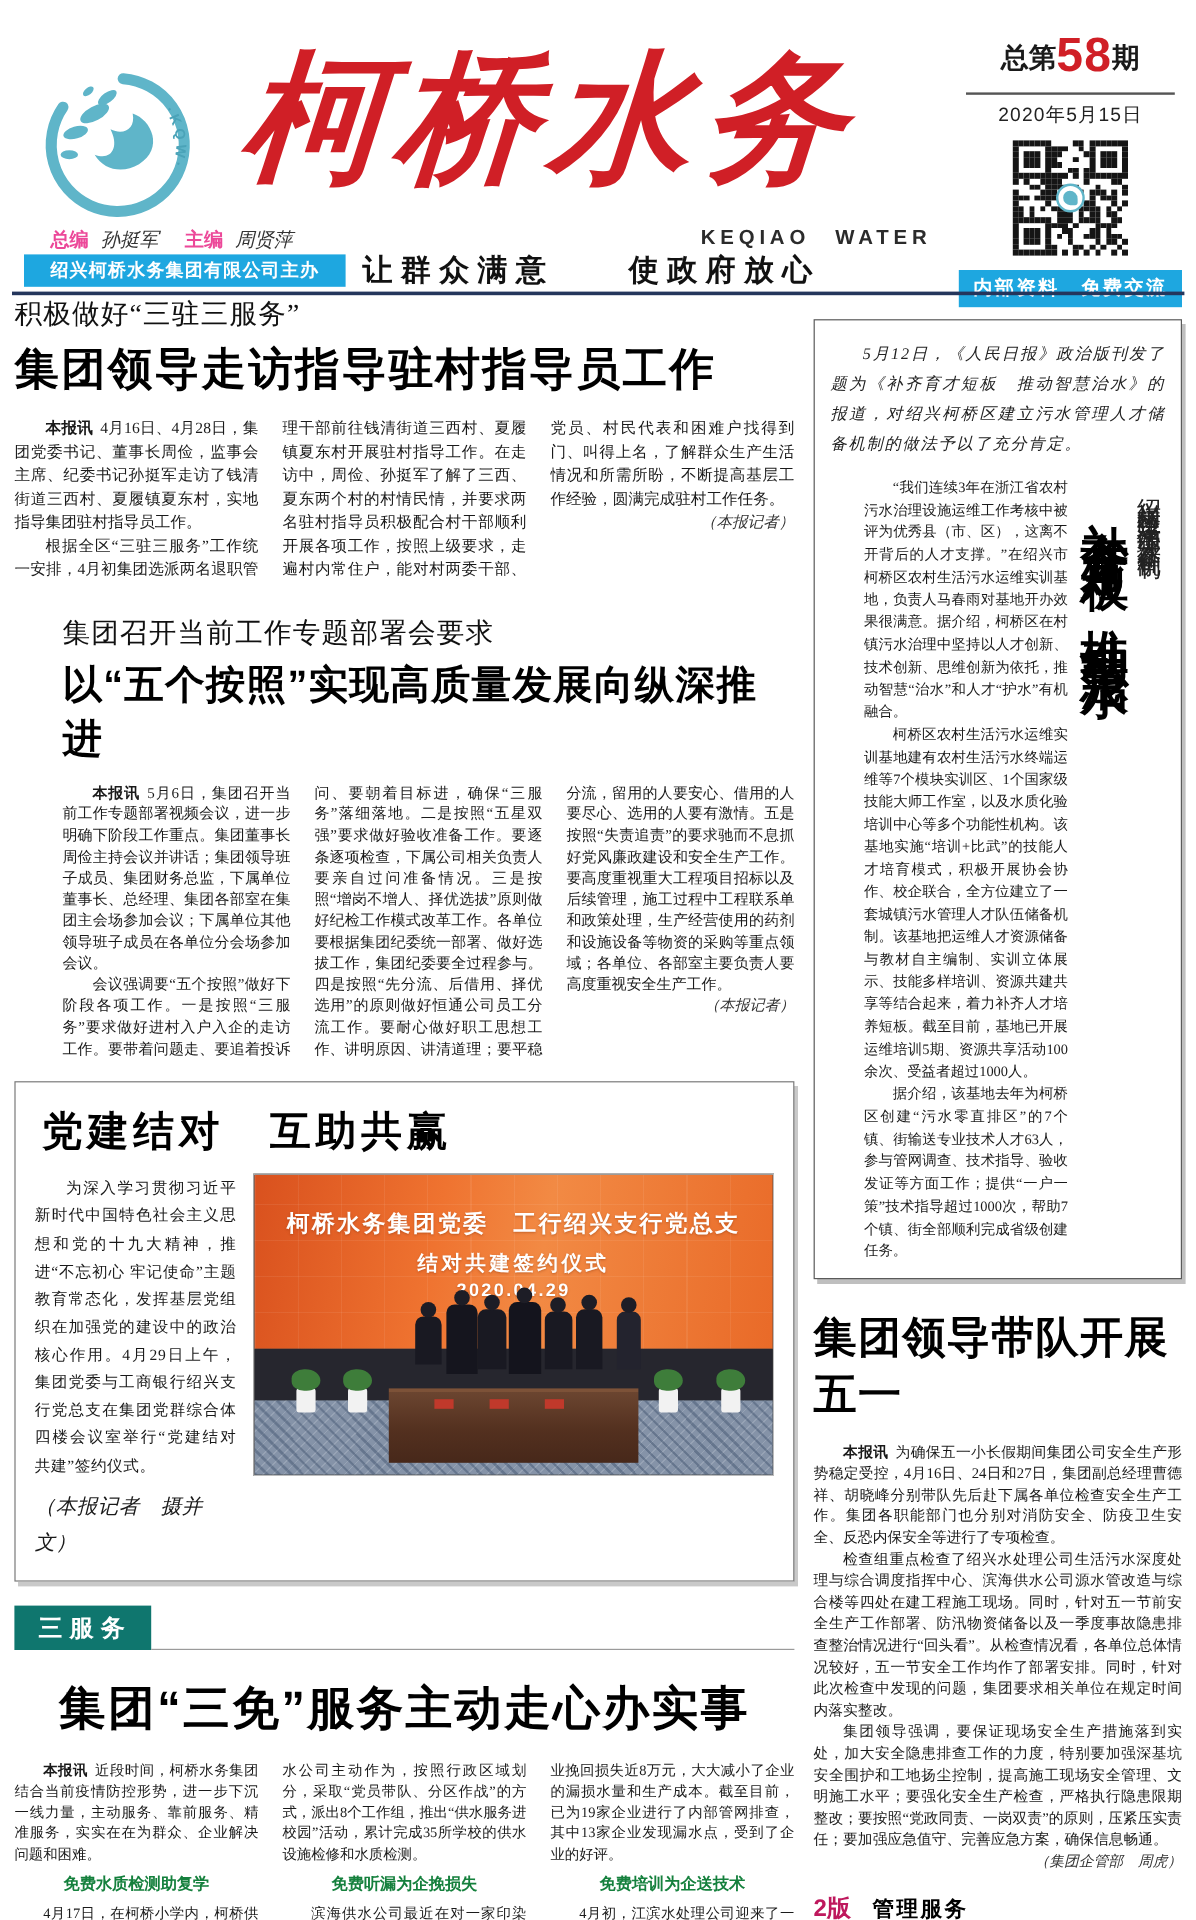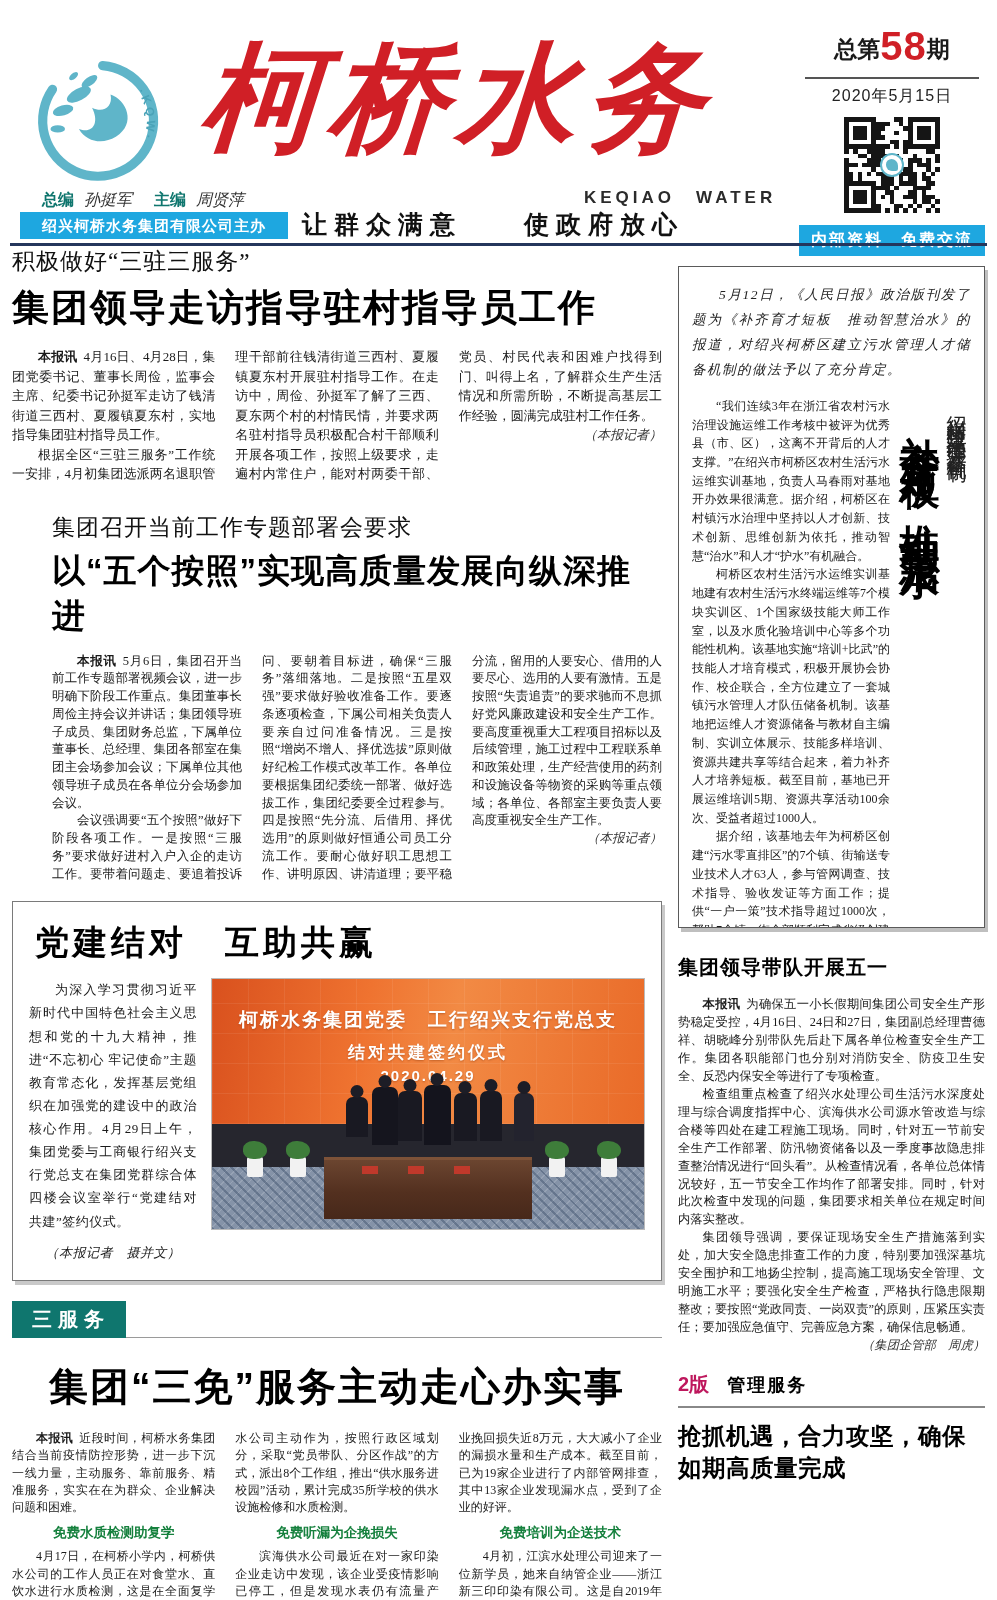--- a/index.html
+++ b/index.html
@@ -16,21 +16,21 @@
     position:absolute; left:168px; top:18px; width:580px; height:165px;
     font-family:"DejaVu Serif","Liberation Serif",serif; font-weight:bold; font-style:italic;
     font-size:118px; line-height:160px; color:#d01f26; letter-spacing:10px;
     text-align:center; transform:skewX(-4deg); white-space:nowrap;
   }
   .masthead-en {
     position:absolute; left:584px; top:186px; font-family:"Liberation Sans",sans-serif;
     font-size:17px; letter-spacing:4px; color:#2b2b2b; font-weight:bold;
   }
   .staff { position:absolute; left:42px; top:190px; font-size:16px; white-space:nowrap; }
-  .staff .role { font-family:"Liberation Sans",sans-serif; font-weight:bold; color:#0f766e; margin-right:10px; }
+  .staff .role { font-family:"Liberation Sans",sans-serif; font-weight:bold; color:#ec4899; margin-right:10px; }
   .staff .name { font-style:italic; color:#333; margin-right:22px; }
   .issue-panel { position:absolute; right:12px; top:24px; width:186px; text-align:center; }
   .issue-line { font-family:"Liberation Sans",sans-serif; color:#1a1a1a; font-weight:bold; font-size:23px; white-space:nowrap; }
   .issue-line .no { color:#d01f26; font-size:40px; vertical-align:-3px; letter-spacing:1px; }
   .issue-rule { height:2px; background:#555; margin:8px 6px 7px; }
   .issue-date { font-family:"Liberation Sans",sans-serif; font-size:16px; color:#222; letter-spacing:1px; }
   .qr-wrap { position:relative; width:96px; height:96px; margin:10px auto 0; }
   .qr { position:absolute; inset:0; display:grid; grid-template-columns:repeat(21,1fr); grid-template-rows:repeat(21,1fr); background:#fff; }
   .qr i { display:block; }
   .qr i.on { background:#151515; }
@@ -67,21 +67,21 @@
   .art-visit .cols { column-count:3; column-gap:20px; font-size:13px; line-height:1.5; }
   .art-meeting { margin-top:28px;margin-left:40px; }
   .art-meeting .headline { font-size:33px; letter-spacing:1px; margin-bottom:14px; }
   .art-meeting .cols { column-count:3; column-gap:20px; font-size:12.5px; line-height:1.42; }
 
   
   .party-box { margin-top:18px; border:1px solid #7a7a7a; box-shadow:3px 4px 0 #c9c9c9; padding:14px 16px 16px; }
   .party-box .headline { font-size:34px; letter-spacing:4px; margin:4px 0 12px 6px; }
   .party-flex { display:flex; gap:14px; }
   .party-text { width:168px; font-size:13px; line-height:1.78; letter-spacing:0.5px; text-align:justify; }
-  .party-text .credit-line { font-style:italic; text-align:center; margin-top:8px; font-size:13px; }
+  .party-text .credit-line { font-style:italic; text-align:left; margin-top:8px; font-size:17px; }
   .photo { position:relative; flex:1; height:252px; border:1px solid #bbb; overflow:hidden; background:#222; }
   .ph-screen { position:absolute; left:0; top:0; right:0; height:58%;
     background:linear-gradient(100deg,#d9511e 0%,#ef7330 35%,#f28a44 55%,#e96a28 100%);
   }
   .ph-screen::after { content:""; position:absolute; inset:0;
     background:repeating-linear-gradient(90deg,rgba(255,255,255,.07) 0 1px,transparent 1px 36px),
                repeating-linear-gradient(0deg,rgba(255,255,255,.07) 0 1px,transparent 1px 30px); }
   .ph-line { position:absolute; width:100%; text-align:center; color:#fff; font-family:"Liberation Sans",sans-serif; font-weight:bold; white-space:nowrap; text-shadow:0 1px 2px rgba(120,40,0,.4); z-index:2; }
   .ph-line1 { top:28px; font-size:19px; letter-spacing:2px; }
   .ph-line2 { top:62px; font-size:17px; letter-spacing:3px; }
@@ -110,31 +110,31 @@
   
   .service { margin-top:20px; }
   .badge-row { display:flex; align-items:flex-end; }
   .badge { background:#0f766e; color:#fff; font-family:"Liberation Sans",sans-serif; font-size:20px; font-weight:bold; letter-spacing:6px; padding:5px 16px 5px 20px; }
   .badge-rule { flex:1; border-bottom:1px solid #9a9a9a; }
   .service .headline { font-size:39px; letter-spacing:2px; text-align:center; margin:22px 0 16px; }
   .service .cols { column-count:3; column-gap:20px; column-fill:auto; height:305px; overflow:hidden; font-size:12px; line-height:1.45; }
   .service h4 { font-family:"Liberation Sans",sans-serif; font-size:13.5px; text-align:center; margin:6px 0; color:#15803d; }
 
   
-  .talent-box { margin-top:20px; border:1px solid #5a5a5a; box-shadow:3px 4px 0 #bfbfbf; padding:16px 13px 12px; height:662px; overflow:hidden; }
+  .talent-box { margin-top:20px; border:1px solid #5a5a5a; box-shadow:3px 4px 0 #bfbfbf; padding:16px 13px 12px; height:800px; overflow:hidden; }
   .talent-intro { font-style:italic; font-size:13.5px; line-height:1.85; letter-spacing:1.5px; text-indent:2em; text-align:justify; color:#222; margin-bottom:14px; }
-  .talent-flex { display:flex; }
+  .talent-flex { display:flex;margin-left:28px; }
   .talent-body { flex:1; font-size:12px; line-height:1.56; }
   .talent-body p { text-indent:2em; text-align:justify; }
   .v-headline { writing-mode:vertical-rl; font-family:"Liberation Sans",sans-serif; font-weight:bold; font-size:40px; line-height:1.1; letter-spacing:7px; color:#000; margin:6px 2px 0 8px; height:540px; }
   .v-kicker { writing-mode:vertical-rl; font-size:20px; letter-spacing:3px; color:#222; margin-top:2px; height:545px; }
 
   
   .art-safety { margin-top:26px; }
-  .art-safety .headline { font-size:20px; line-height:1.3; letter-spacing:1px; margin-bottom:16px; }
+  .art-safety .headline { font-size:36px; line-height:1.3; letter-spacing:1px; margin-bottom:16px; }
   .art-safety .body { font-size:12.3px; line-height:1.46; }
   
   .index { margin-top:34px; }
   .idx-row { display:flex; align-items:baseline; gap:18px; font-family:"Liberation Sans",sans-serif; font-weight:bold; }
   .idx-page { color:#be185d; font-size:20px; }
   .idx-section { color:#000000; font-size:18px; letter-spacing:2px; }
   .idx-rule { border-bottom:2px solid #888; margin:8px 0 12px; }
   .idx-title { font-family:"Liberation Sans",sans-serif; font-weight:bold; font-size:23.5px; color:#000; letter-spacing:0.5px; }
   .idx-item { margin-bottom:26px; }
 </style>

